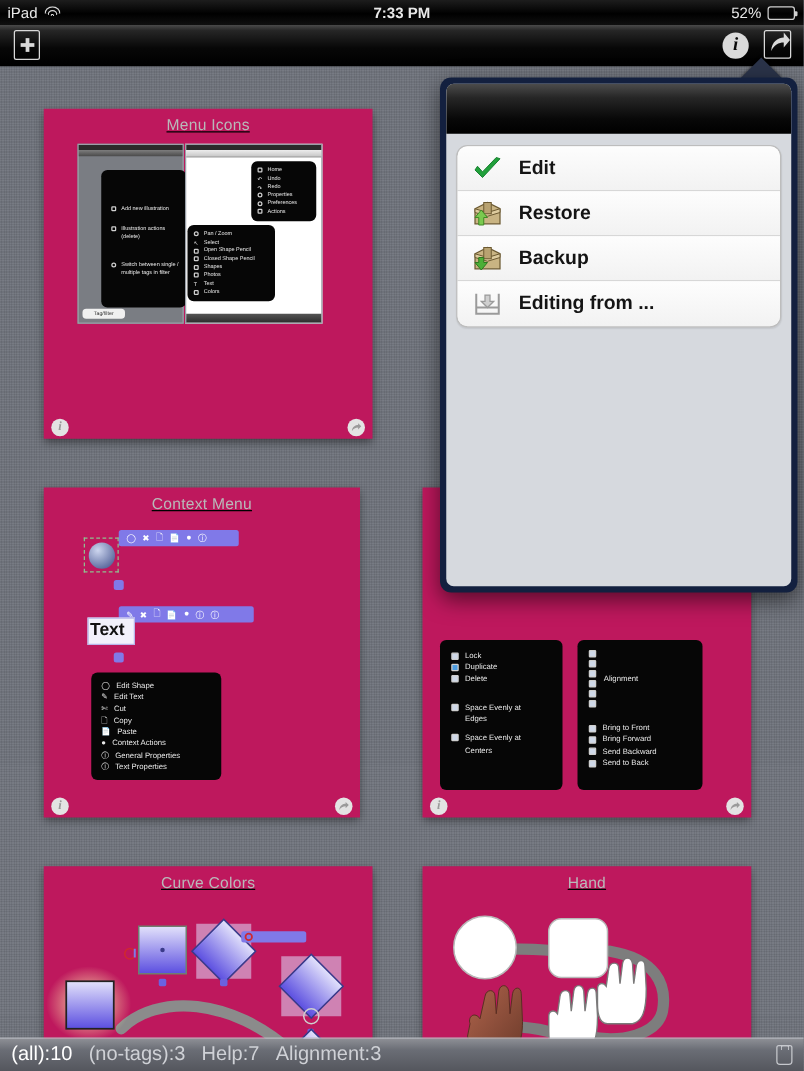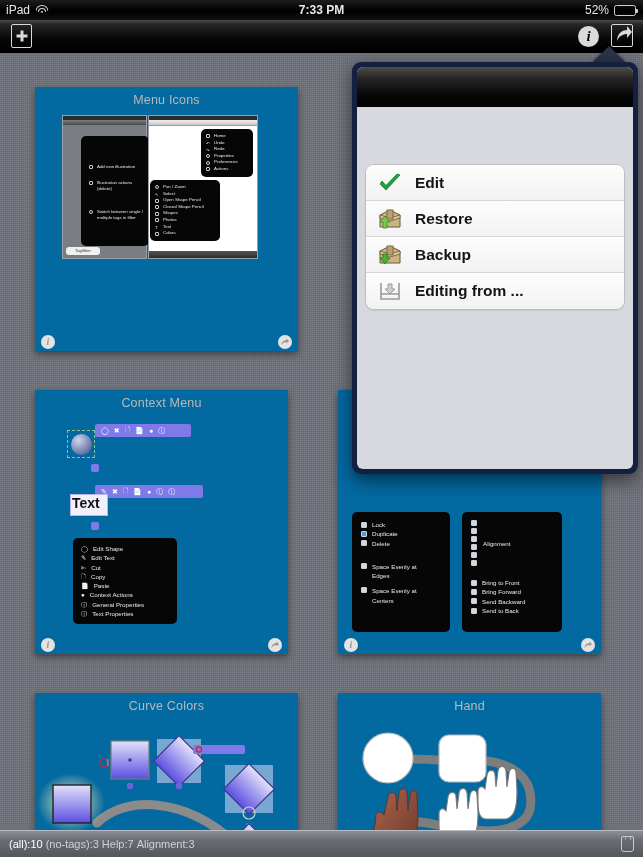--- a/index.html
+++ b/index.html
@@ -65,23 +65,24 @@
   }
   .icon-share-box {
     width: 22px; height: 23px; border: 1.8px solid #d9d9d9; border-radius: 2px;
     position: relative; margin: 0 auto; overflow: visible;
   }
   .icon-share-box svg { position:absolute; left:1px; top:-1px; }
 
   
   #grid { position:absolute; left:0; top:53px; width:643px; height:775px; }
   .card {
-    position: absolute; background: #0369a1;
+    position: absolute; background: #be185d;
     box-shadow: 0 3px 7px rgba(0,0,0,.45);
     overflow: hidden;
+    text-decoration: underline;
   }
   .card-title {
     text-align:center; color:#b9b9b9; font-size:12.5px; padding-top:6px;
     letter-spacing:.2px;
   }
   .card-body { position:absolute; left:0; right:0; top:20px; bottom:18px; }
   .card-footer { position:absolute; left:0; right:0; bottom:0; height:18px; }
   .mini-icon { position:absolute; bottom:2px; width:14px; height:14px; border-radius:50%;
                background:#e3e3e3; color:#9a9a9a; font-size:10px; line-height:14px;
                text-align:center; cursor:pointer; }
@@ -110,40 +111,39 @@
   }
   #popover-inner { width:100%; height:100%; border-radius:6px; overflow:hidden; background:#d6d9de; }
   #popover-header {
     height: 40px;
     background: linear-gradient(180deg,#4c4c4c 0%, #262626 28%, #080808 70%, #000 100%);
   }
   #popover-list-wrap { padding: 9px 8px; }
   #popover-list {
     background:#f7f7f7; border:1px solid #bdbdbd; border-radius:9px; overflow:hidden;
     box-shadow: 0 1px 1px rgba(0,0,0,.08);
-    margin-top: 48px;
   }
   .pop-item {
     display:flex; align-items:center; gap:12px;
     height: 36px; padding: 0 11px;
     border-bottom: 1px solid #d7d7d7;
     background: linear-gradient(180deg,#fdfdfd 0%, #f2f2f2 100%);
     cursor: pointer;
   }
   .pop-item:last-child { border-bottom: none; }
   .pop-item .label { font-size: 15.5px; font-weight: bold; color:#141414; }
   .pop-ico { width: 26px; height: 24px; flex: 0 0 26px; display:flex; align-items:center; justify-content:center; }
 
   
   #tag-bar {
     position:absolute; left:0; bottom:0; width:643px; height:27px;
     background: linear-gradient(180deg,#8d8f95 0%, #6a6d75 35%, #54565d 100%);
     border-top: 1px solid #b9bcc2;
-    display:flex; align-items:center; gap:3px; padding: 0 9px;
-    font-size: 11px; color:#cfd1d6;
+    display:flex; align-items:center; gap:13px; padding: 0 9px;
+    font-size: 16px; color:#cfd1d6;
   }
   #tag-bar .tag-sel { color:#ffffff; }
   #tag-bar .spacer { flex: 1 1 auto; }
   .tag-glyph { width:13px; height:16px; border:1.5px solid #c6c8cd; border-radius:2px 2px 3px 3px;
                position:relative; }
   .tag-glyph::after { content:""; position:absolute; left:50%; top:-1px; transform:translateX(-50%);
                width:5px; height:3px; border:1.5px solid #c6c8cd; border-bottom:none;
                border-radius:2px 2px 0 0; }
 </style>
 </head>

